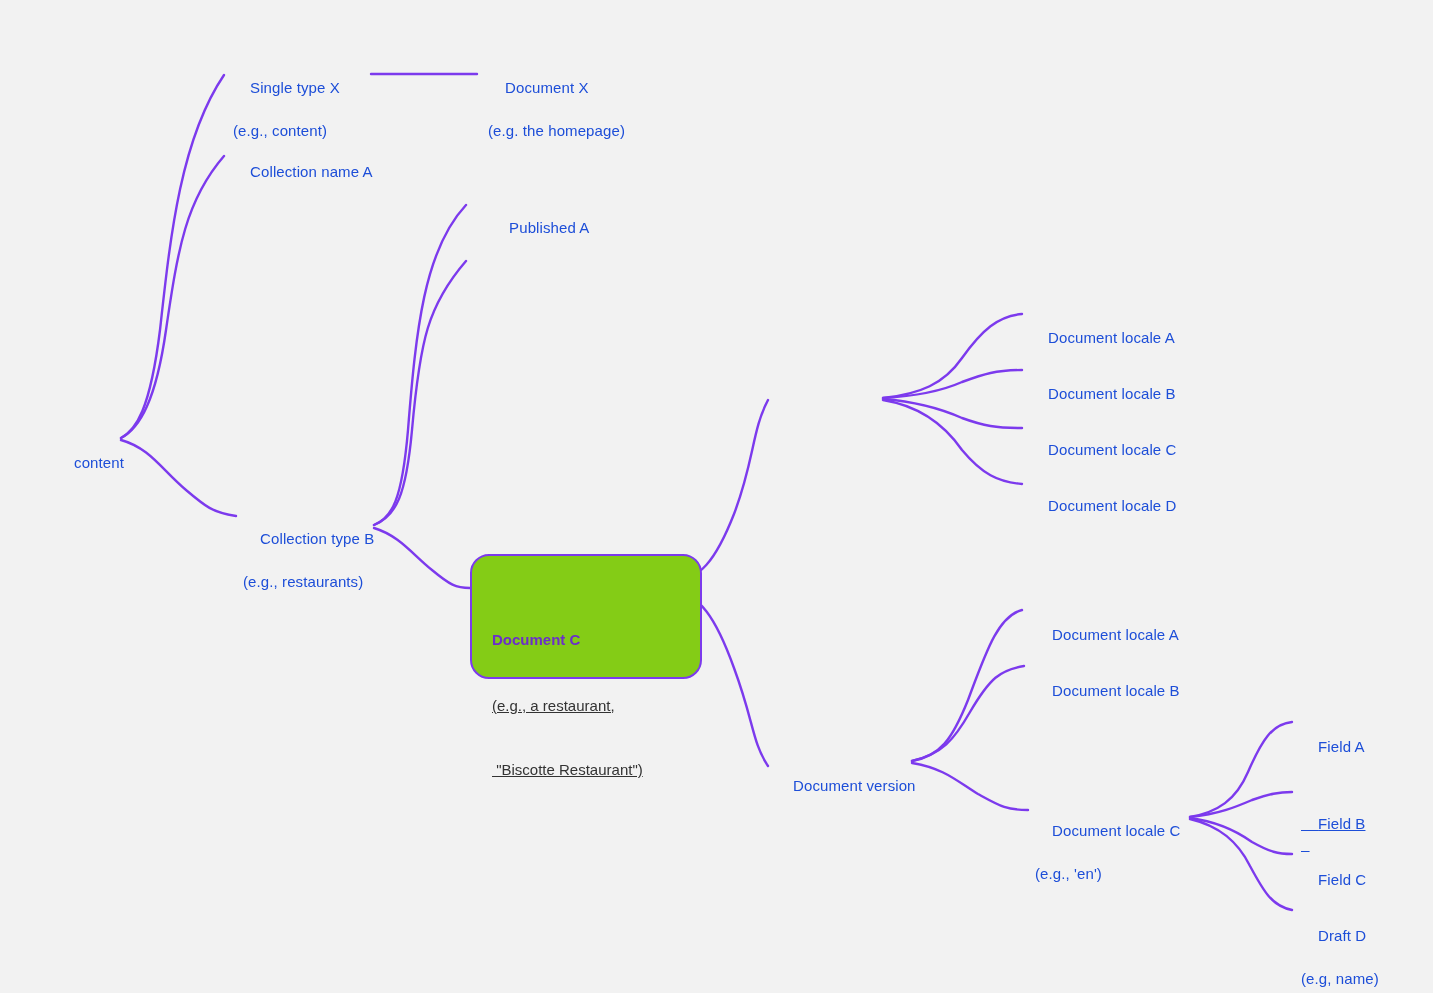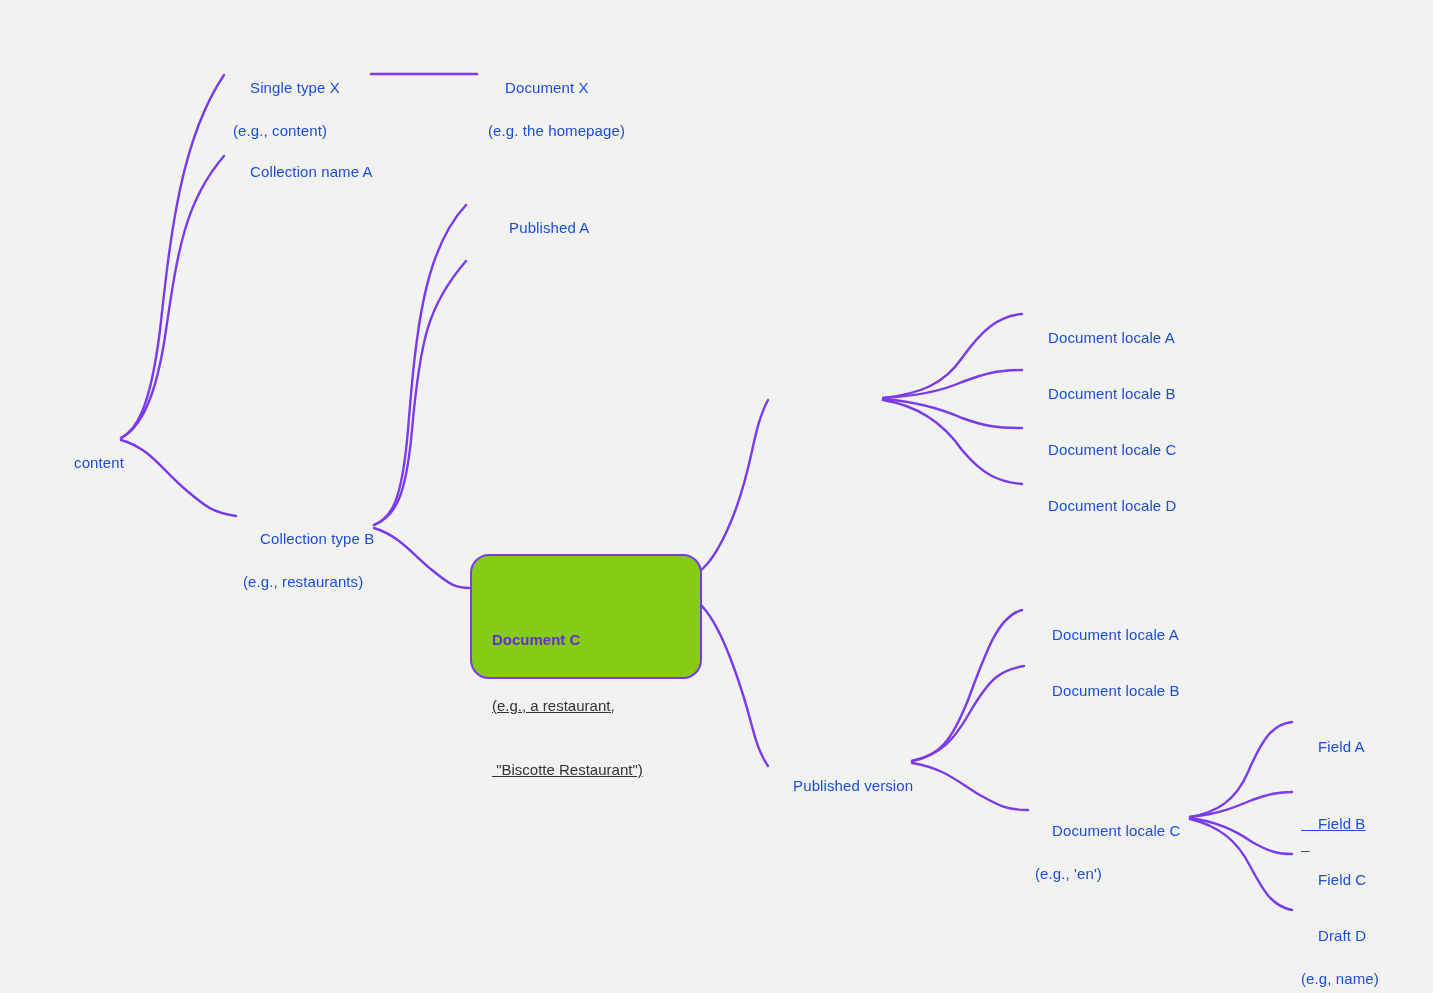--- a/index.html
+++ b/index.html
@@ -154,21 +154,21 @@
   <div class="node-box">
     <div class="box-inner">
       <span class="box-title">Document C</span>
       <span class="box-sub">(e.g., a restaurant,</span>
       <span class="box-sub"> "Biscotte Restaurant")</span>
     </div>
   </div>
 
 
   <div class="node node-text" style="left:776px; top:753px;">
-    <span>Published version</span>
+    <span>Document version</span>
   </div>
 
   <div class="node node-text" style="left:1031px; top:305px;">
     <span>Document locale A</span>
   </div>
 
   <div class="node node-text" style="left:1031px; top:361px;">
     <span>Document locale B</span>
   </div>
 

